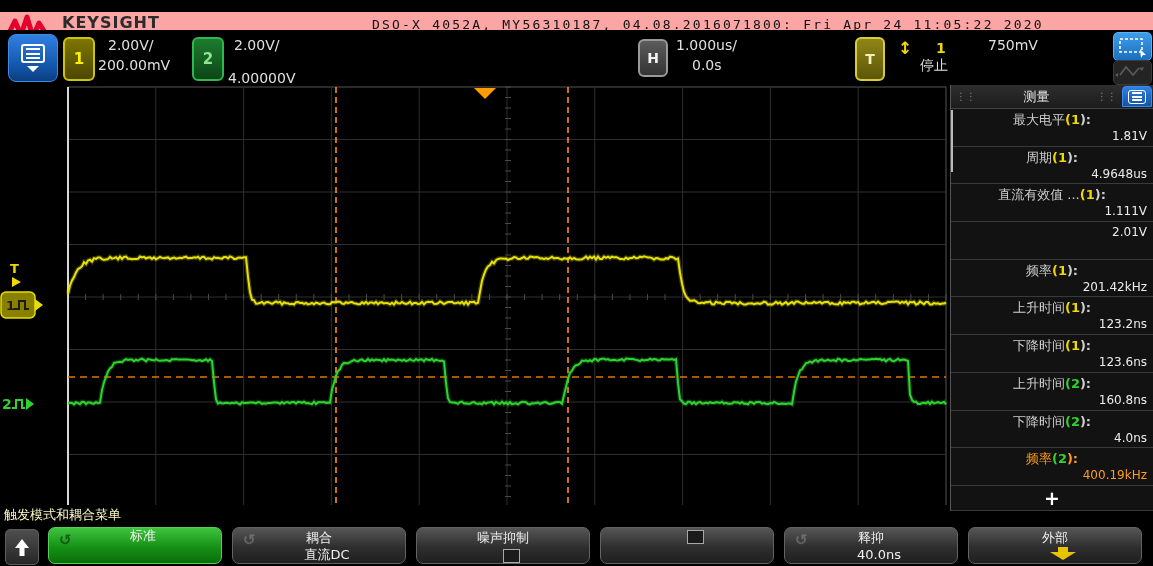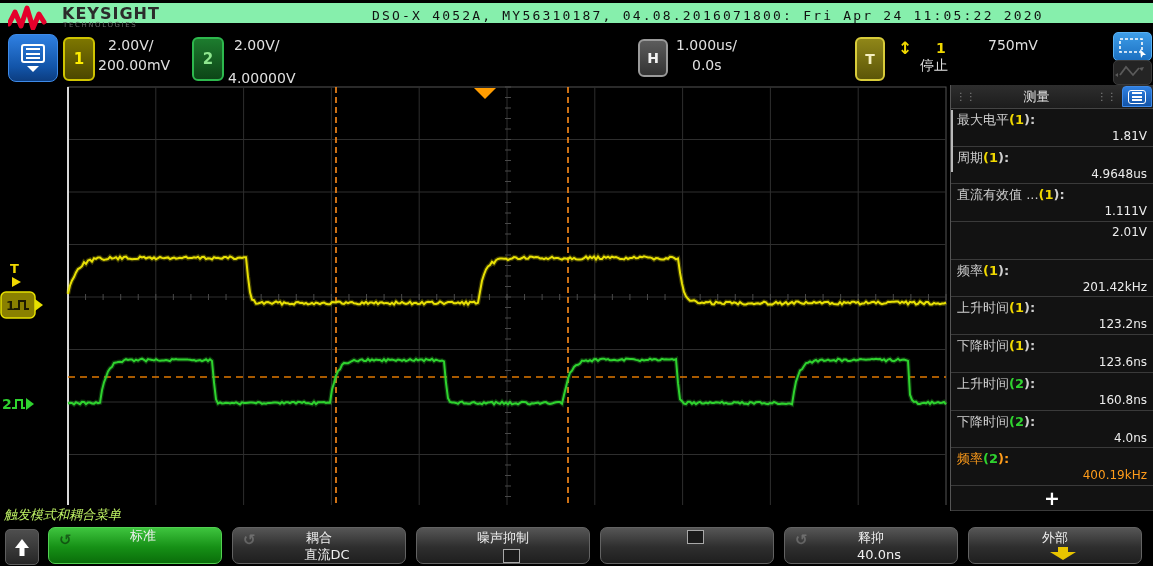--- a/index.html
+++ b/index.html
@@ -1,19 +1,19 @@
 <!DOCTYPE html>
 <html><head>
 <meta charset="utf-8">
 <style>
   html,body{margin:0;padding:0;background:#000;}
   #screen{position:relative;width:1153px;height:566px;background:#000;overflow:hidden;
           font-family:"DejaVu Sans",sans-serif;-webkit-font-smoothing:antialiased;}
   
-  #brandbar{position:absolute;left:0;top:3px;width:1153px;height:20px;background:#86efac;}
+  #brandbar{position:absolute;left:0;top:12px;width:1153px;height:20px;background:#fca5a5;}
   #logo{position:absolute;left:8px;top:1px;width:50px;height:28px;}
   #brand-name{position:absolute;left:62px;top:1px;font-size:16px;font-weight:bold;color:#2b2b2b;letter-spacing:1px;}
   #brand-sub{position:absolute;left:63px;top:18px;font-size:7px;color:#666;letter-spacing:1.6px;}
   #sys-title{position:absolute;left:372px;top:5px;width:778px;font-family:"DejaVu Sans Mono",monospace;
              font-size:13px;letter-spacing:2.2px;color:#111;white-space:nowrap;}
   
   #controlbar{position:absolute;left:0;top:30px;width:1153px;height:55px;background:#000;}
   .roundbtn{position:absolute;border-radius:8px;}
   #menu-btn{left:8px;top:4px;width:48px;height:46px;background:linear-gradient(#2f7fe0,#11averell);
             background:linear-gradient(#2f80e2 0%,#1254a8 70%,#0c3d80 100%);border:1px solid #3e8ae8;
@@ -45,33 +45,33 @@
               border-left:1px solid #555;box-sizing:border-box;}
   #meas-header{position:relative;height:23px;background:linear-gradient(#2e2e2e,#1c1c1c);border-bottom:1px solid #444;
                display:flex;align-items:center;}
   .grip{color:#808080;font-size:10px;padding:0 5px;}
   #meas-title{flex:1;text-align:center;color:#e2e2e2;font-size:13px;}
   #meas-menu-btn{width:30px;height:21px;border-radius:4px 4px 0 0;background:linear-gradient(#2f80e2,#1254a8);
                  border:1px solid #3e8ae8;display:flex;align-items:center;justify-content:center;margin-right:1px;box-sizing:border-box;}
   #meas-menu-btn .list-glyph{width:18px;height:14px;border-width:1.5px;}
   #meas-scrollbar{position:absolute;left:0;top:25px;width:2px;height:62px;background:#b9b9b9;}
   .meas-row{height:37.7px;border-bottom:1px solid #3a3a3a;padding:2px 6px 0 6px;box-sizing:border-box;}
-  .m-line1{font-size:13px;color:#cfcfcf;line-height:17px;white-space:nowrap;}
+  .m-line1{font-size:13px;color:#cfcfcf;line-height:17px;white-space:nowrap;text-align:center;}
   .m-line2{font-size:12px;color:#ececec;text-align:right;line-height:17px;}
   .m-src{font-weight:bold;}
   .m-src::before{content:"(";color:inherit;}
   .m-src::after{content:"):";color:#cfcfcf;}
   .src1{color:#f0d800;}
   .src2{color:#2fd32f;}
   .meas-row.selected .m-line1,.meas-row.selected .m-line2{color:#ff9c1a;}
   .meas-row.selected .m-src::after{color:#ff9c1a;}
   .meas-row.selected .src2{color:#2fd32f;}
   #meas-add{height:24px;text-align:center;color:#fff;font-size:19px;font-weight:bold;line-height:24px;border-bottom:1px solid #3a3a3a;}
   
-  #menu-title{position:absolute;left:4px;top:506px;font-size:13px;color:#bef264;font-style:italic;}
+  #menu-title{position:absolute;left:4px;top:506px;font-size:13px;color:#fef9c3;}
   #softkeys{position:absolute;left:0;top:527px;width:1153px;height:39px;}
   #back-btn{position:absolute;left:5px;top:2px;width:32px;height:34px;border-radius:5px;
             background:linear-gradient(#4e4e4e,#262626);border:1px solid #5e5e5e;
             display:flex;align-items:center;justify-content:center;}
   .softkey{position:absolute;top:0;width:174px;height:37px;border-radius:7px;
            background:linear-gradient(#565656 0%,#2e2e2e 55%,#1f1f1f 100%);border:1px solid #636363;
            box-sizing:border-box;color:#f0f0f0;font-size:13px;text-align:center;overflow:hidden;}
   .softkey.active{background:linear-gradient(#3ec43e 0%,#169016 55%,#0a6e0a 100%);border-color:#52d052;}
   .sk-line1{line-height:18px;margin-top:1px;}
   .sk-line2{line-height:16px;padding-left:16px;}

